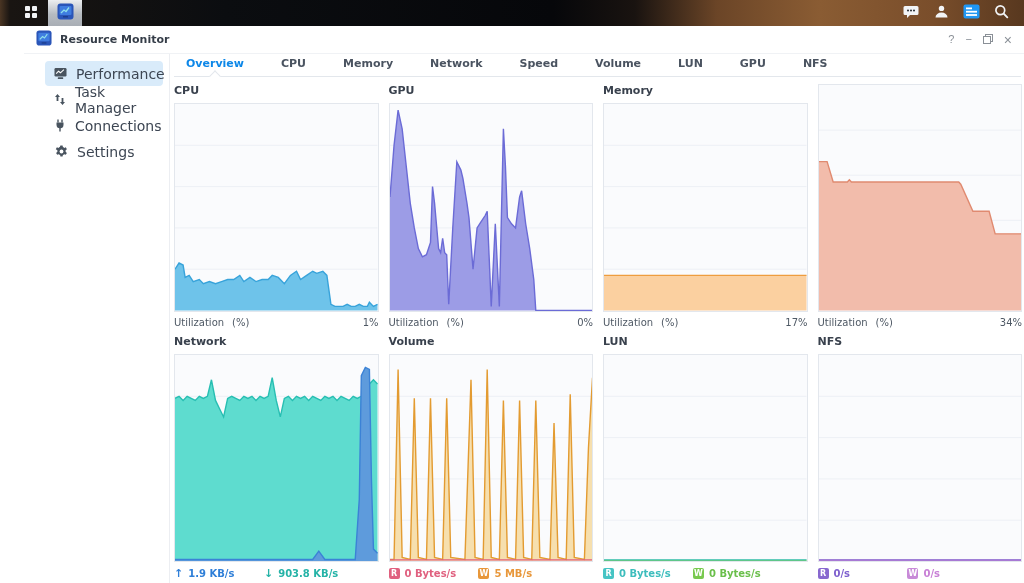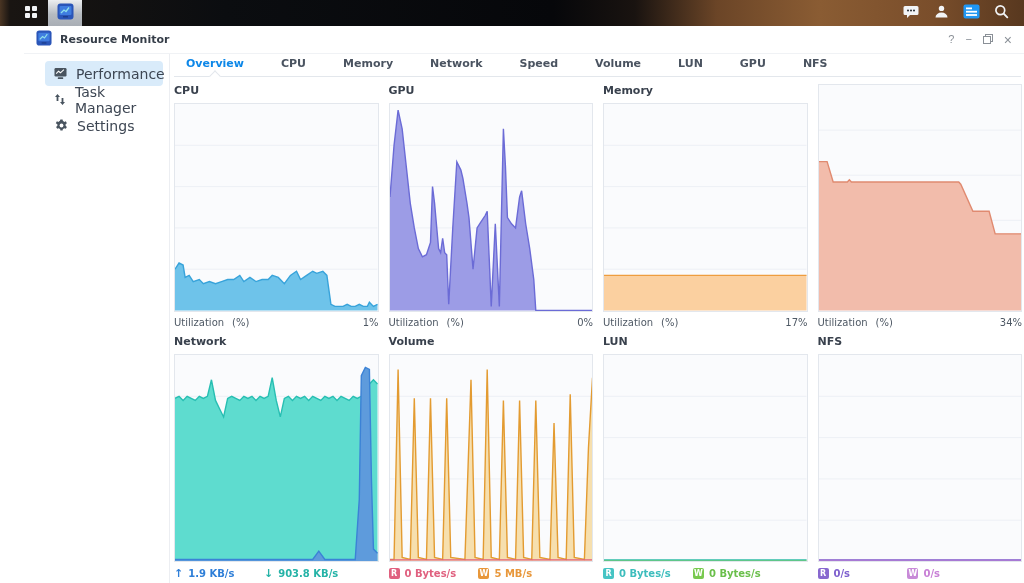--- a/index.html
+++ b/index.html
@@ -178,20 +178,33 @@
                 <g fill="#49545f">
                   <path d="M3.5 1 L6 4 H4.4 V8 H2.6 V4 H1 z"></path>
                   <path d="M8.5 12 L6 9 H7.6 V5 H9.4 V9 H11 z"></path>
                 </g>
               </svg>
             </span>
     <span class="side-label">Task Manager</span>
   </div>
           <div class="side-item">
     <span class="side-icon">
+              <svg width="12" height="13" viewBox="0 0 12 13">
+                <g stroke="#49545f" stroke-width="1.4" fill="none">
+                  <line x1="4" y1="0.5" x2="4" y2="3.5"></line>
+                  <line x1="8" y1="0.5" x2="8" y2="3.5"></line>
+                  <line x1="6" y1="9" x2="6" y2="12.5"></line>
+                </g>
+                <path d="M2.5 3.5 h7 v2.2 a3.5 3.5 0 0 1 -7 0 z" fill="#49545f"></path>
+              </svg>
+            </span>
+    <span class="side-label">Connections</span>
+  </div>
+          <div class="side-item">
+    <span class="side-icon">
               <svg width="13" height="13" viewBox="0 0 13 13">
                 <path fill="#49545f" d="M5.4 0.5 h2.2 l0.3 1.6 a4.6 4.6 0 0 1 1.3 0.8 l1.6-0.6 1.1 1.9 -1.3 1.1 a4.7 4.7 0 0 1 0 1.5 l1.3 1.1 -1.1 1.9 -1.6-0.6 a4.6 4.6 0 0 1 -1.3 0.8 l-0.3 1.6 h-2.2 l-0.3-1.6 a4.6 4.6 0 0 1 -1.3-0.8 l-1.6 0.6 -1.1-1.9 1.3-1.1 a4.7 4.7 0 0 1 0-1.5 L0.8 4.2 1.9 2.3 l1.6 0.6 a4.6 4.6 0 0 1 1.3-0.8 z"></path>
                 <circle cx="6.5" cy="6.5" r="1.9" fill="#fff"></circle>
               </svg>
             </span>
     <span class="side-label">Settings</span>
   </div>
         </nav>
       <main class="main">
         <div class="tabbar" id="tabbar">

